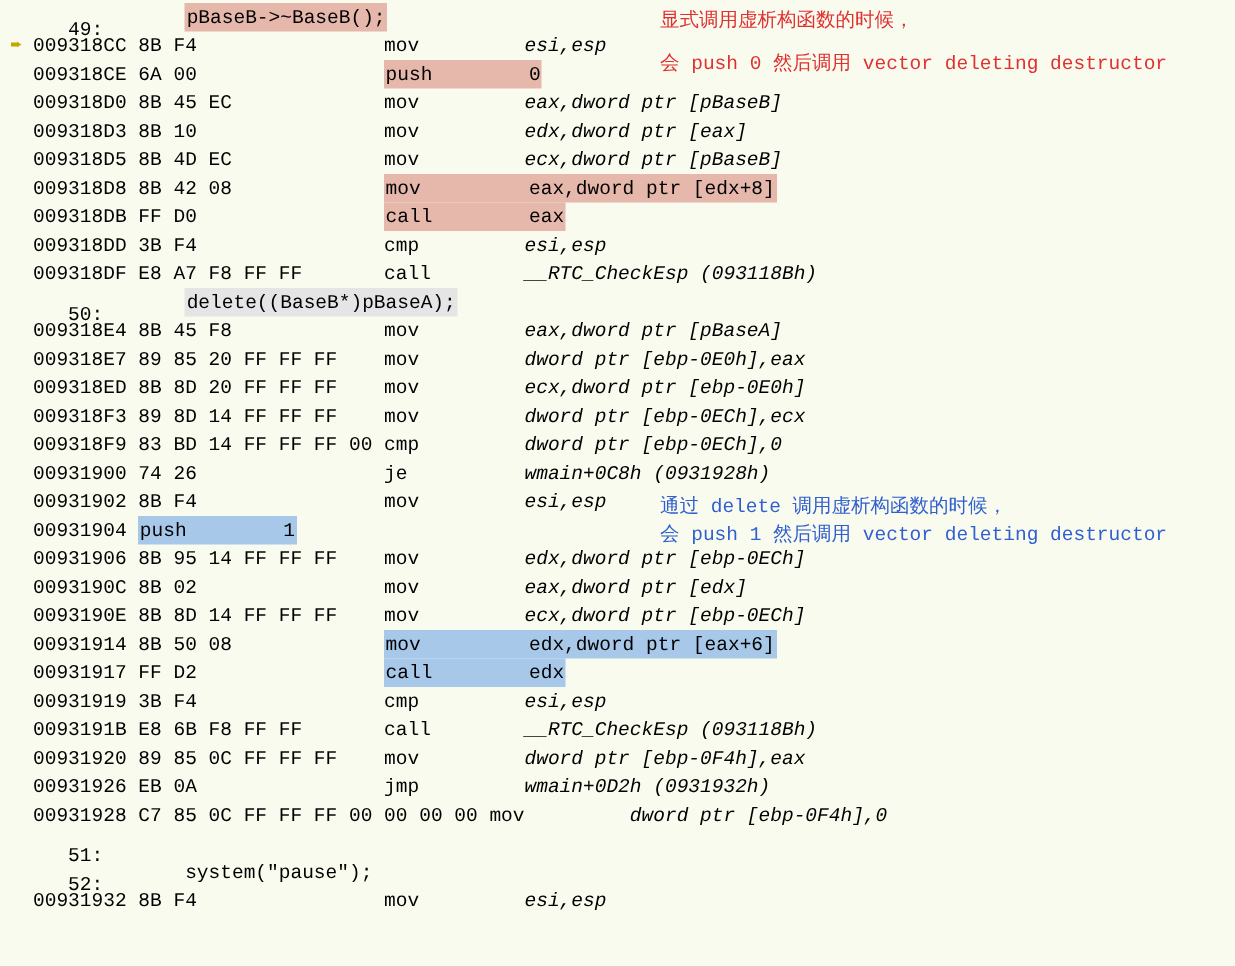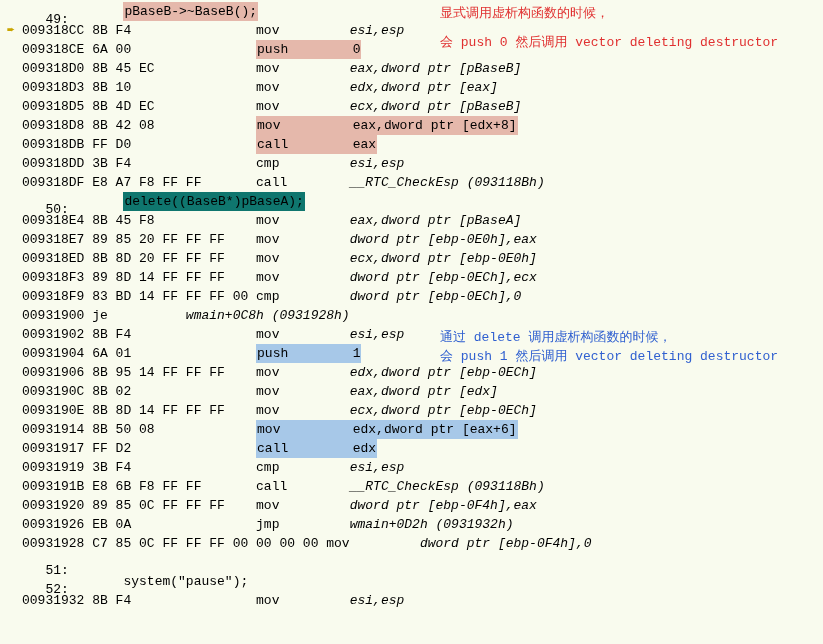--- a/index.html
+++ b/index.html
@@ -37,21 +37,21 @@
     .addr { color: #000; }
     .bytes { color: #000; }
     .mnem { color: #000; }
     .ops { color: #000; font-style: italic; }
     .src-line { color: #000; margin-top: 16px; }
     .hl-pink {
       background: #e5b8ab;
       padding: 0 1px;
     }
     .hl-blue {
-      background: #0f766e;
+      background: #e5e5e5;
       padding: 0 1px;
     }
     .hl-grayblue {
       background: #a7c8e8;
       padding: 0 1px;
     }
     .comment-red {
       color: #e03030;
       position: absolute;
       left: 440px;
@@ -76,23 +76,23 @@
       <div class="line"><span class="gutter"></span><span class="addr">009318D8 </span><span class="bytes">8B 42 08             </span><span class="hl-pink">mov         </span><span class="hl-pink">eax,dword ptr [edx+8]</span></div>
       <div class="line"><span class="gutter"></span><span class="addr">009318DB </span><span class="bytes">FF D0                </span><span class="hl-pink">call        </span><span class="hl-pink">eax</span></div>
       <div class="line"><span class="gutter"></span><span class="addr">009318DD </span><span class="bytes">3B F4                </span><span class="mnem">cmp         </span><span class="ops">esi,esp</span></div>
       <div class="line"><span class="gutter"></span><span class="addr">009318DF </span><span class="bytes">E8 A7 F8 FF FF       </span><span class="mnem">call        </span><span class="ops">__RTC_CheckEsp (093118Bh)</span></div>
       <div class="line"><span class="gutter"></span><span class="src-line">   50:       </span><span class="hl-blue">delete((BaseB*)pBaseA);</span></div>
       <div class="line"><span class="gutter"></span><span class="addr">009318E4 </span><span class="bytes">8B 45 F8             </span><span class="mnem">mov         </span><span class="ops">eax,dword ptr [pBaseA]</span></div>
       <div class="line"><span class="gutter"></span><span class="addr">009318E7 </span><span class="bytes">89 85 20 FF FF FF    </span><span class="mnem">mov         </span><span class="ops">dword ptr [ebp-0E0h],eax</span></div>
       <div class="line"><span class="gutter"></span><span class="addr">009318ED </span><span class="bytes">8B 8D 20 FF FF FF    </span><span class="mnem">mov         </span><span class="ops">ecx,dword ptr [ebp-0E0h]</span></div>
       <div class="line"><span class="gutter"></span><span class="addr">009318F3 </span><span class="bytes">89 8D 14 FF FF FF    </span><span class="mnem">mov         </span><span class="ops">dword ptr [ebp-0ECh],ecx</span></div>
       <div class="line"><span class="gutter"></span><span class="addr">009318F9 </span><span class="bytes">83 BD 14 FF FF FF 00 </span><span class="mnem">cmp         </span><span class="ops">dword ptr [ebp-0ECh],0</span></div>
-      <div class="line"><span class="gutter"></span><span class="addr">00931900 </span><span class="mnem">je          </span><span class="ops">wmain+0C8h (0931928h)</span></div>
+      <div class="line"><span class="gutter"></span><span class="addr">00931900 </span><span class="bytes">74 26                </span><span class="mnem">je          </span><span class="ops">wmain+0C8h (0931928h)</span></div>
       <div class="line"><span class="gutter"></span><span class="addr">00931902 </span><span class="bytes">8B F4                </span><span class="mnem">mov         </span><span class="ops">esi,esp</span></div>
-      <div class="line"><span class="gutter"></span><span class="addr">00931904 </span><span class="bytes">6A 01                </span><span class="hl-grayblue">push        </span><span class="hl-grayblue">1</span></div>
+      <div class="line"><span class="gutter"></span><span class="addr">00931904 </span><span class="hl-grayblue">push        </span><span class="hl-grayblue">1</span></div>
       <div class="line"><span class="gutter"></span><span class="addr">00931906 </span><span class="bytes">8B 95 14 FF FF FF    </span><span class="mnem">mov         </span><span class="ops">edx,dword ptr [ebp-0ECh]</span></div>
       <div class="line"><span class="gutter"></span><span class="addr">0093190C </span><span class="bytes">8B 02                </span><span class="mnem">mov         </span><span class="ops">eax,dword ptr [edx]</span></div>
       <div class="line"><span class="gutter"></span><span class="addr">0093190E </span><span class="bytes">8B 8D 14 FF FF FF    </span><span class="mnem">mov         </span><span class="ops">ecx,dword ptr [ebp-0ECh]</span></div>
       <div class="line"><span class="gutter"></span><span class="addr">00931914 </span><span class="bytes">8B 50 08             </span><span class="hl-grayblue">mov         </span><span class="hl-grayblue">edx,dword ptr [eax+6]</span></div>
       <div class="line"><span class="gutter"></span><span class="addr">00931917 </span><span class="bytes">FF D2                </span><span class="hl-grayblue">call        </span><span class="hl-grayblue">edx</span></div>
       <div class="line"><span class="gutter"></span><span class="addr">00931919 </span><span class="bytes">3B F4                </span><span class="mnem">cmp         </span><span class="ops">esi,esp</span></div>
       <div class="line"><span class="gutter"></span><span class="addr">0093191B </span><span class="bytes">E8 6B F8 FF FF       </span><span class="mnem">call        </span><span class="ops">__RTC_CheckEsp (093118Bh)</span></div>
       <div class="line"><span class="gutter"></span><span class="addr">00931920 </span><span class="bytes">89 85 0C FF FF FF    </span><span class="mnem">mov         </span><span class="ops">dword ptr [ebp-0F4h],eax</span></div>
       <div class="line"><span class="gutter"></span><span class="addr">00931926 </span><span class="bytes">EB 0A                </span><span class="mnem">jmp         </span><span class="ops">wmain+0D2h (0931932h)</span></div>
       <div class="line"><span class="gutter"></span><span class="addr">00931928 </span><span class="bytes">C7 85 0C FF FF FF 00 00 00 00 </span><span class="mnem">mov         </span><span class="ops">dword ptr [ebp-0F4h],0</span></div>

